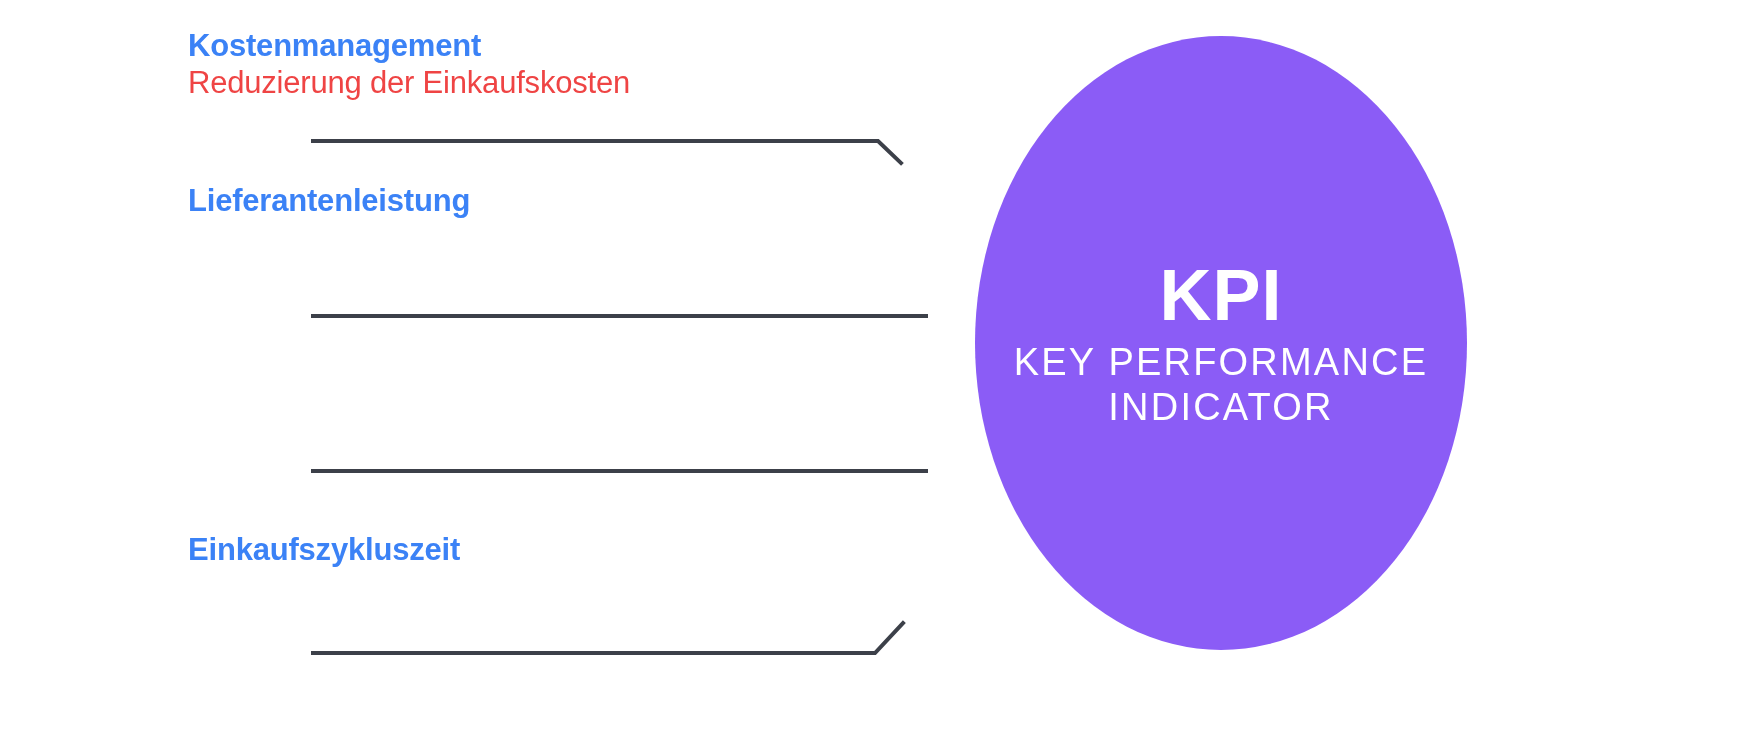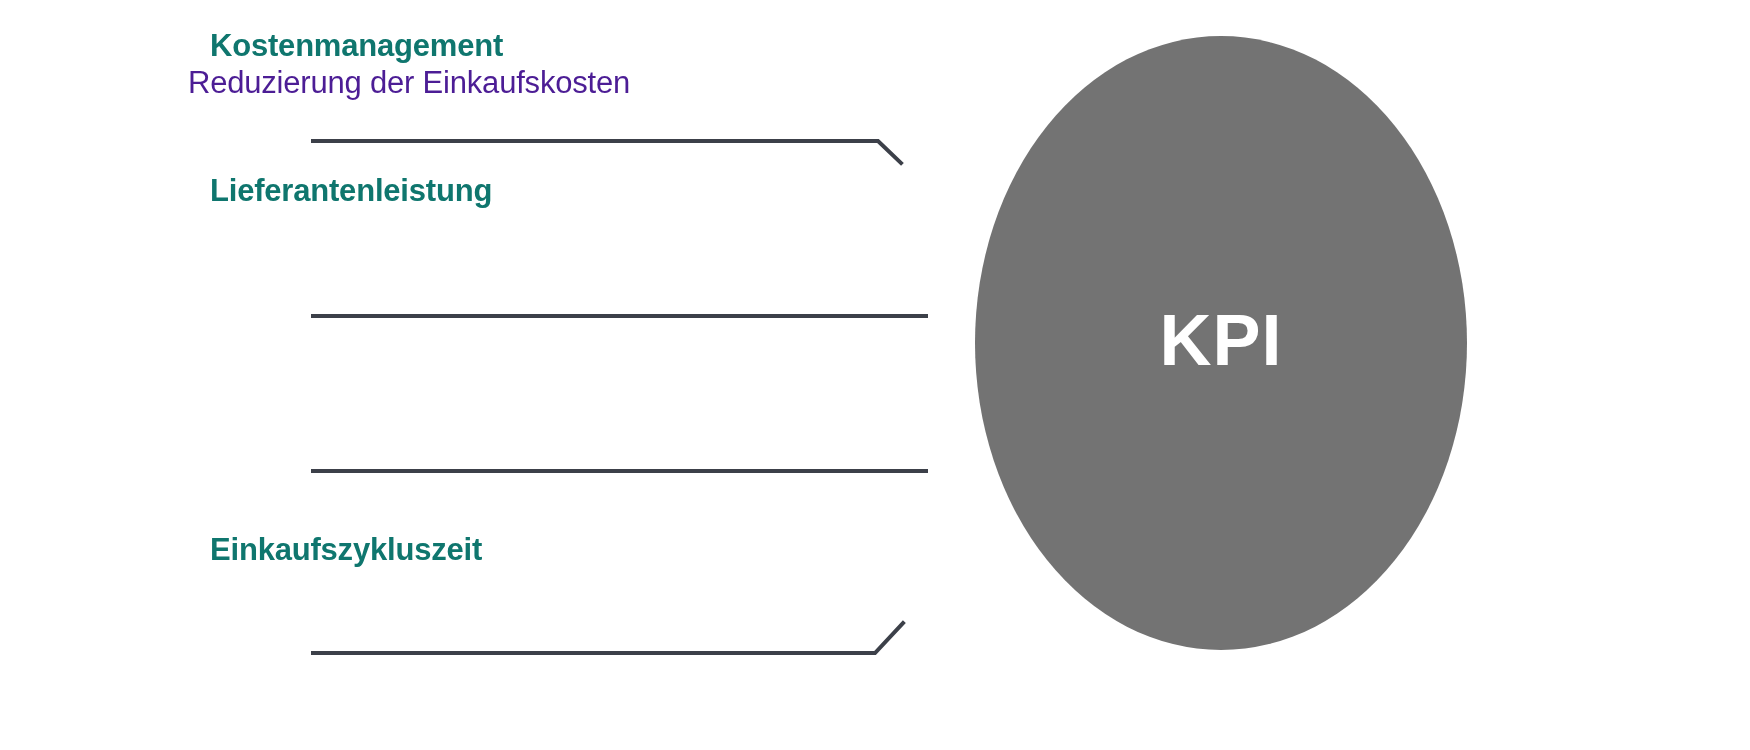--- a/index.html
+++ b/index.html
@@ -19,37 +19,36 @@
   
   .kpi-item {
     position: absolute;
     left: 188px;
   }
   .kpi-item .item-title {
     font-family: "Liberation Sans", sans-serif;
     font-weight: bold;
     font-size: 31px;
     line-height: 36px;
-    color: #0f766e;
+    color: #3b82f6;
     white-space: nowrap;
     letter-spacing: -0.2px;
-    margin-left: 22px;
   }
   .kpi-item .item-desc {
     font-family: "Liberation Sans", sans-serif;
     font-weight: normal;
     font-size: 31px;
     line-height: 38px;
-    color: #4c1d95;
+    color: #ef4444;
     white-space: nowrap;
     letter-spacing: -0.2px;
   }
 
   #item-0 { top: 28px; }
-  #item-1 { top: 173px; }
+  #item-1 { top: 183px; }
   #item-2 { top: 345px; }
   #item-3 { top: 532px; }
 
   
   #connectors {
     position: absolute;
     left: 0;
     top: 0;
     width: 1750px;
     height: 750px;
@@ -57,21 +56,21 @@
   }
 
   
   #kpi-circle {
     position: absolute;
     left: 975px;
     top: 36px;
     width: 492px;
     height: 614px;
     border-radius: 50%;
-    background: #737373;
+    background: #8b5cf6;
     display: flex;
     flex-direction: column;
     align-items: center;
     justify-content: center;
   }
   #kpi-abbrev {
     font-family: "Liberation Sans", sans-serif;
     font-weight: bold;
     font-size: 72px;
     line-height: 78px;
@@ -113,15 +112,17 @@
 
   <div class="kpi-item" id="item-2">
   </div>
 
   <div class="kpi-item" id="item-3">
     <div class="item-title">Einkaufszykluszeit</div>
   </div>
 
   <div id="kpi-circle">
     <div id="kpi-abbrev">KPI</div>
+    <div id="kpi-full">KEY PERFORMANCE
+INDICATOR</div>
   </div>
 
 </div>
 
 </body></html>

